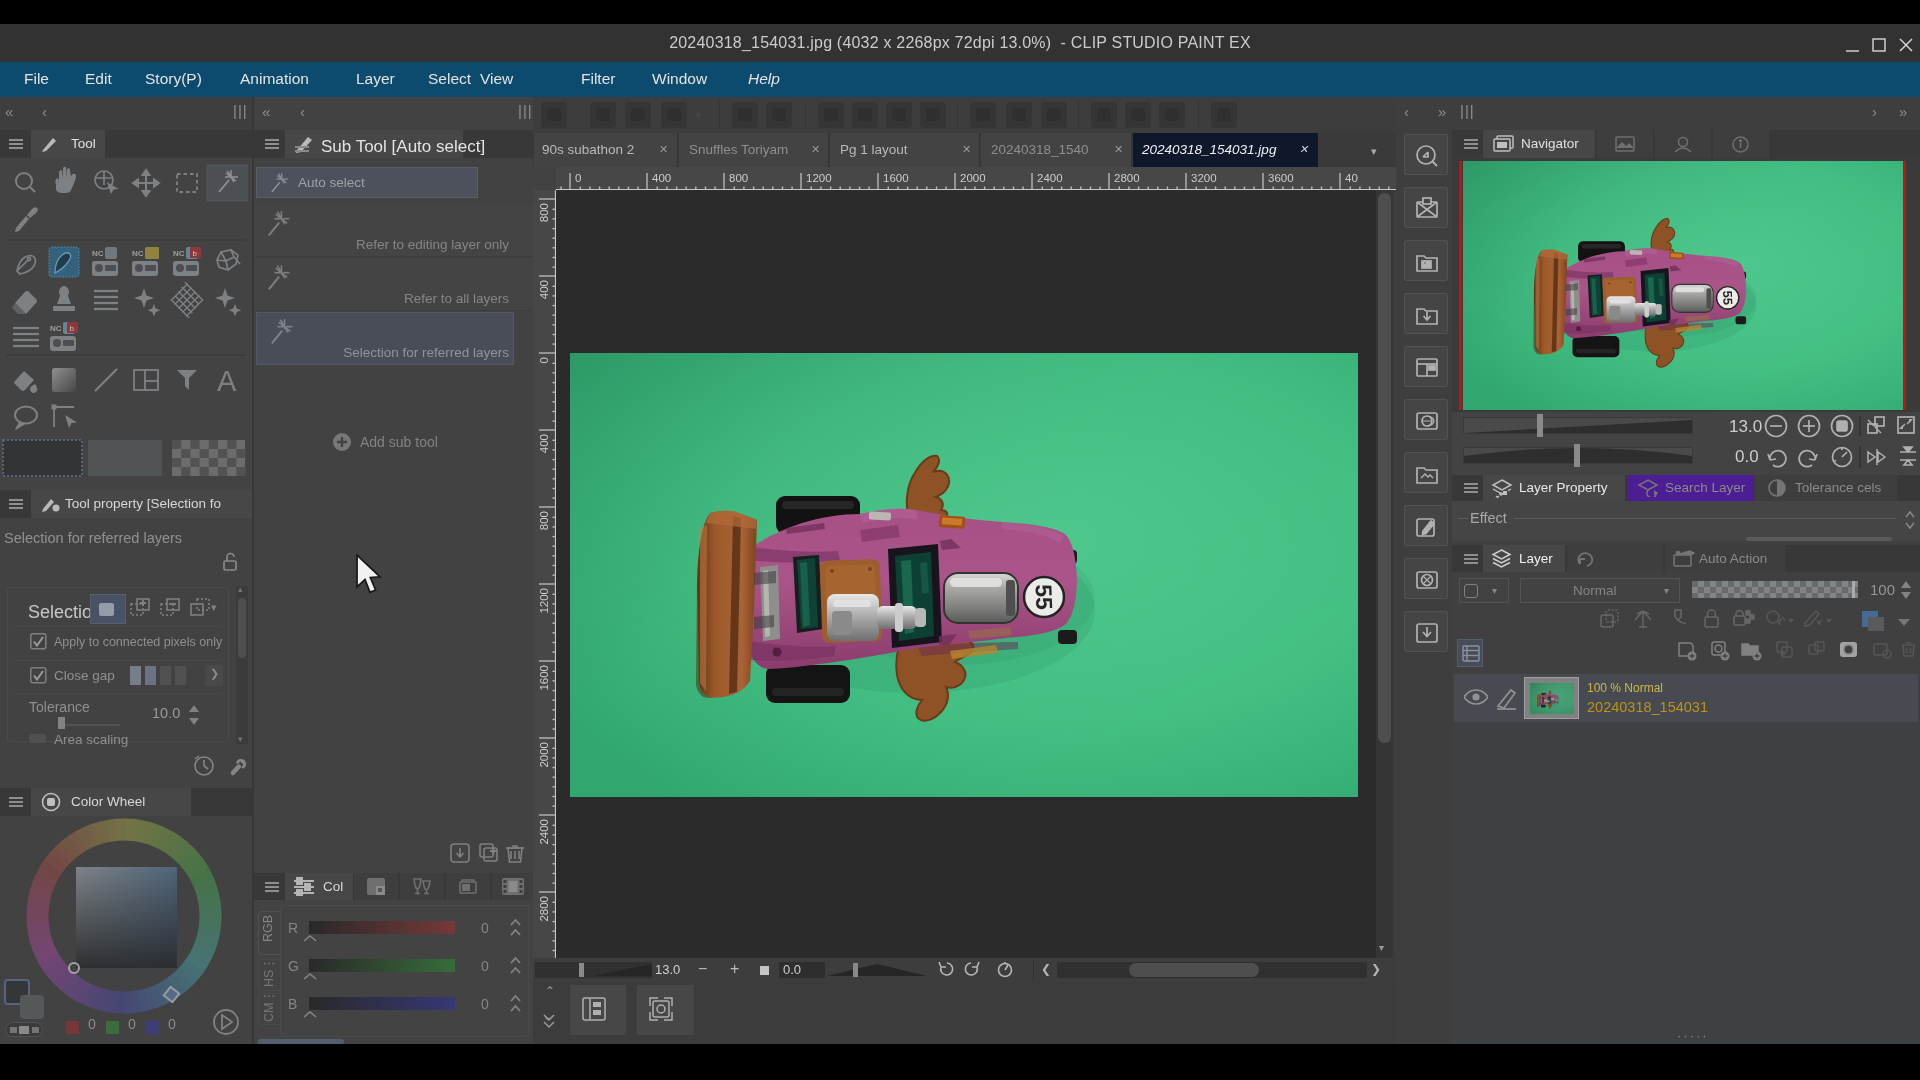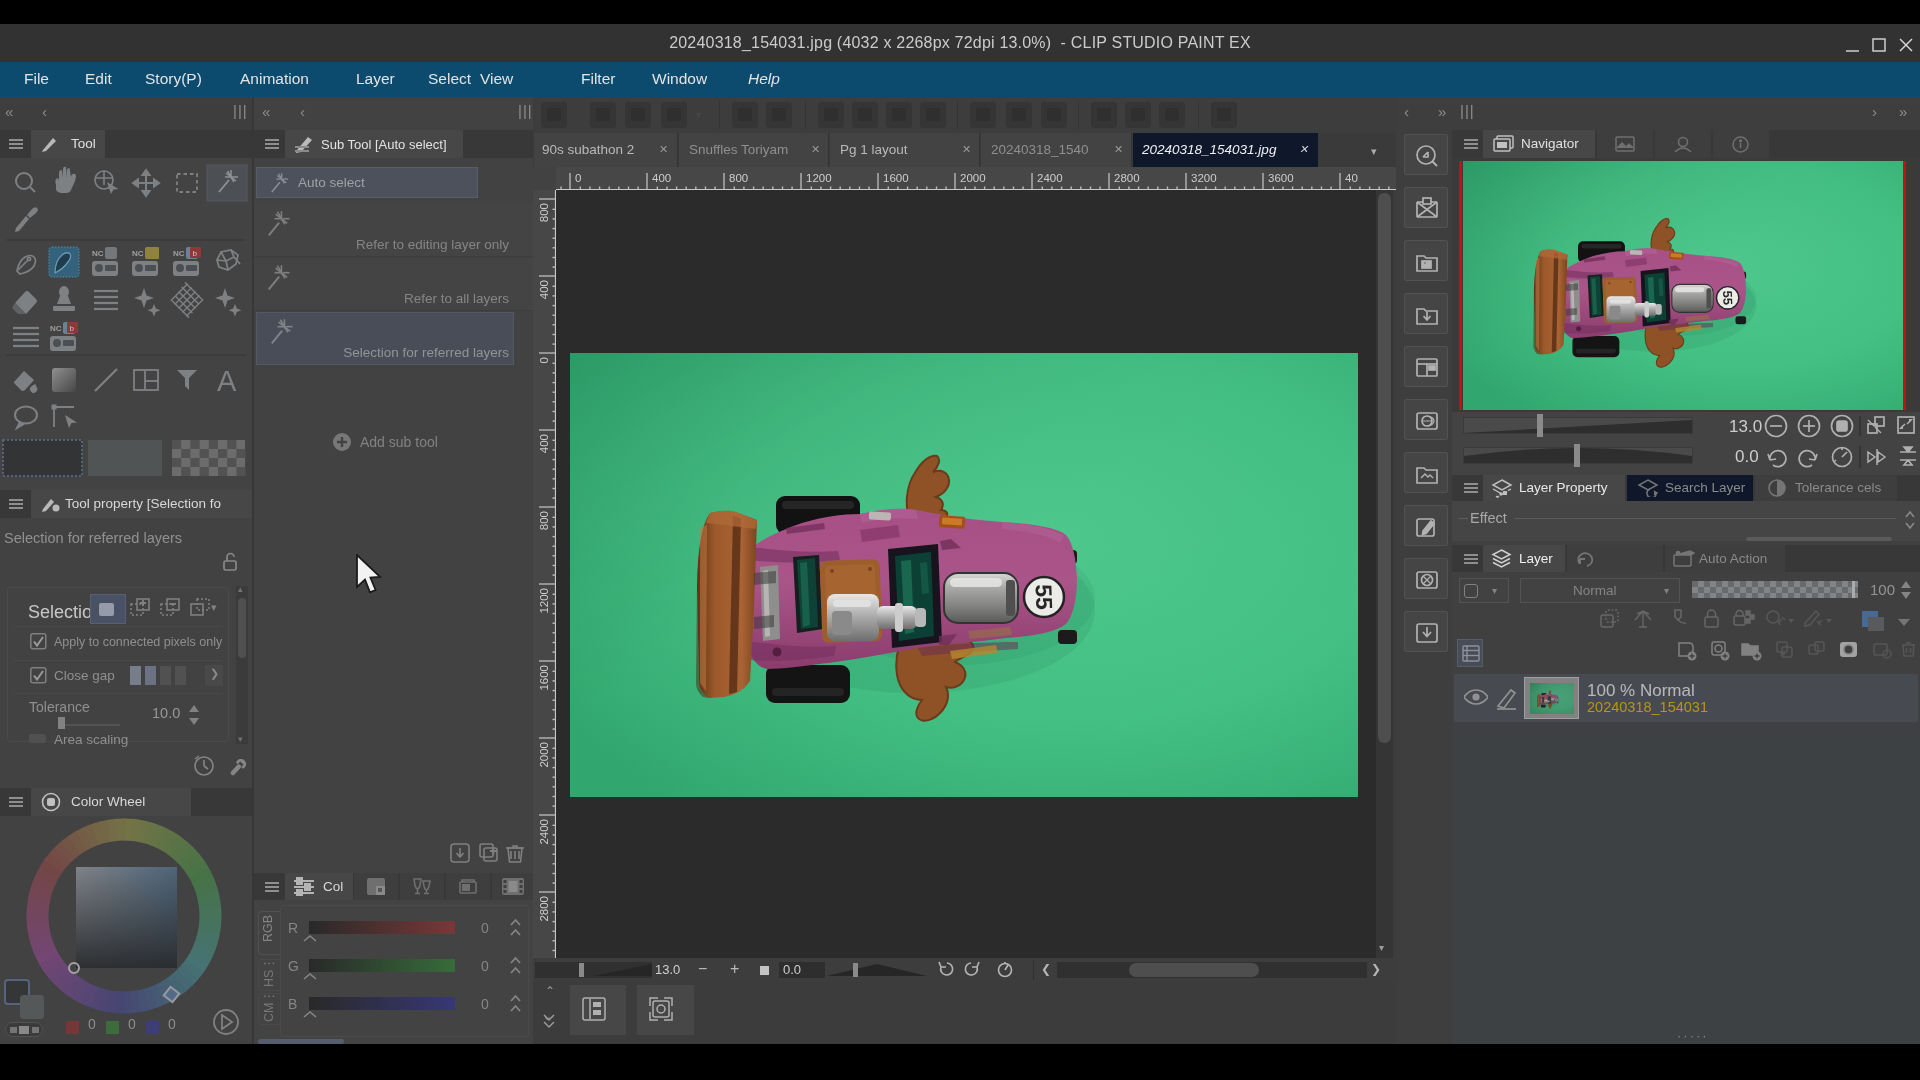--- a/index.html
+++ b/index.html
@@ -558,21 +558,21 @@
               <line x1="0" y1="2" x2="14" y2="2"></line>
               <line x1="0" y1="6" x2="14" y2="6"></line>
               <line x1="0" y1="10" x2="14" y2="10"></line>
             </svg>
           <div class="abs" style="left:31px;top:0;width:178px;height:28px;background:#474747;">
             <svg class="abs" style="left:8px;top:4px;" width="24" height="20" fill="#b9b9b9">
                 <path d="M4,16 L15,3 L19,6 L8,18 L3,19 Z"></path>
                 <rect x="2" y="12" width="14" height="2" fill="#8a8a8a"></rect>
                 <rect x="2" y="16" width="14" height="2" fill="#8a8a8a"></rect>
               </svg>
-            <span class="abs" style="left:36px;top:7px;font-size:13px;color:#e2e2e2;">Sub Tool [Auto select]</span>
+            <span class="abs" style="left:36px;top:7px;font-size:17px;color:#e2e2e2;">Sub Tool [Auto select]</span>
           </div>
         </div>
 
         <div class="abs" style="left:2px;top:37px;width:222px;height:31px;background:#515866;border:1px solid #606a7c;">
           <svg class="abs" style="left:11px;top:5px;" width="22" height="22" id="w1">
               <g stroke="#aab0b8" stroke-width="1.53" fill="none" transform="translate(11,11)">
                 <line x1="-7.2" y1="8.1" x2="0.9" y2="-1.8"></line>
                 <g stroke-width="1.26">
                   <line x1="2.7" y1="-10.8" x2="2.7" y2="-3.6"></line>
                   <line x1="-1.8" y1="-8.55" x2="7.2" y2="-1.35"></line>
@@ -1261,21 +1261,21 @@
           <div class="abs" style="left:31px;top:0;width:142px;height:26px;background:#474747;">
             <svg class="abs" style="left:8px;top:3px;" width="22" height="20" fill="none" stroke="#c0c0c0" stroke-width="1.5">
                 <path d="M11,2 L20,7 L11,12 L2,7 Z"></path>
                 <path d="M2,11 l9,5 4,-2.2 M20,11 l-3,1.7" stroke-width="1.4"></path>
                 <rect x="12" y="13" width="4" height="4" fill="#c0c0c0" stroke="none"></rect>
                 <circle cx="10" cy="16" r="1" fill="#c0c0c0"></circle>
                 <path d="M5,18 l3,3 M8,18 l-3,3" stroke-width="1.3"></path>
               </svg>
             <span class="abs" style="left:36px;top:5px;font-size:13.5px;color:#e8e8e8;">Layer Property</span>
           </div>
-          <div class="abs" style="left:175px;top:0;width:126px;height:26px;background:#0f172a;">
+          <div class="abs" style="left:175px;top:0;width:126px;height:26px;background:#4c1d95;">
             <svg class="abs" style="left:10px;top:4px;" width="22" height="18" fill="none" stroke="#757575" stroke-width="1.5">
                 <path d="M11,1 L20,6 L11,11 L2,6 Z"></path>
                 <path d="M13,10 a4.5,4.5 0 1,0 6,4"></path>
                 <path d="M17,12 l3,2 -3,2" fill="#757575"></path>
               </svg>
             <span class="abs" style="left:38px;top:5px;font-size:13.5px;color:#8a8a8a;">Search Layer</span>
           </div>
           <div class="abs" style="left:303px;top:0;width:142px;height:26px;background:#3e3e3e;">
             <svg class="abs" style="left:12px;top:4px;" width="20" height="18" fill="none" stroke="#757575" stroke-width="1.6">
                 <circle cx="10" cy="9" r="8"></circle>
@@ -1483,21 +1483,21 @@
             </svg>
           <svg class="abs" style="left:42px;top:12px;" width="22" height="24" stroke="#b0b0b0" stroke-width="1.7" fill="none">
               <path d="M2,20 L15,4 l4,3 L8,22 Z"></path>
               <line x1="1" y1="23" x2="20" y2="23"></line>
             </svg>
           <div class="abs" style="left:70px;top:3px;width:55px;height:42px;background:#9a9a9a;border:1px solid #c4c4c4;">
             <svg class="abs" style="left:5px;top:5px;" width="44" height="31" viewBox="0 0 788 444" preserveAspectRatio="none">
                 <use href="#carimg"></use>
               </svg>
           </div>
-          <span class="abs" style="left:133px;top:7px;font-size:17px;color:#e5e5e5;">100 % Normal</span>
+          <span class="abs" style="left:133px;top:7px;font-size:12px;color:#fde047;">100 % Normal</span>
           <span class="abs" style="left:133px;top:25px;font-size:14.5px;color:#eab308;">20240318_154031</span>
         </div>
         <div class="abs" style="left:0;top:181px;width:468px;height:322px;background:#3e4144;"></div>
         <span class="abs" style="left:225px;top:487px;color:#8a8a8a;font-size:13px;letter-spacing:2px;">·····</span>
       </div>
     <div class="abs" style="left:56px;top:477px;width:468px;height:160px;background:rgba(64,64,64,0.28);"></div>
       </div>
   </div>
 </div>
 <svg class="abs" style="left:354px;top:554px;z-index:50;" width="28" height="46" viewBox="0 0 14 23">

